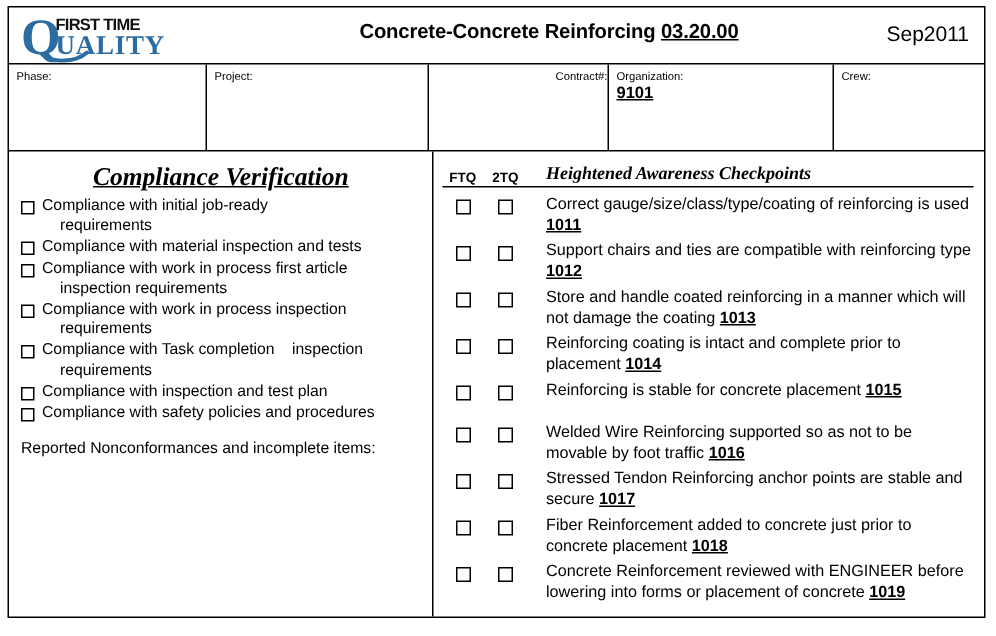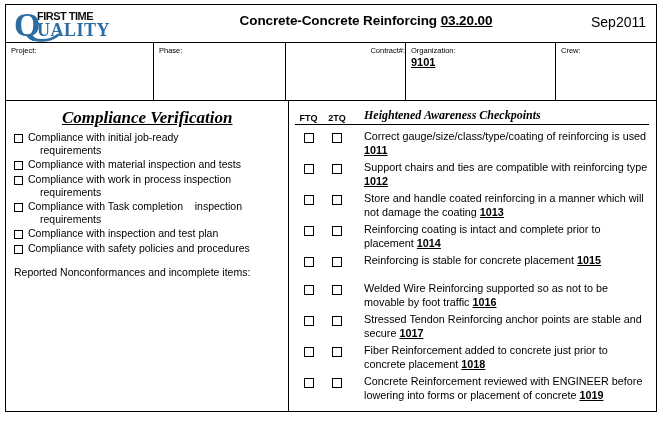--- a/index.html
+++ b/index.html
@@ -229,32 +229,32 @@
 
     <div class="doc-title">
       <span>Concrete-Concrete Reinforcing </span><span class="code">03.20.00</span>
     </div>
 
     <div class="doc-date">Sep2011</div>
   </div>
 
   <div class="fields">
 
+    <div class="field fw-phase">
+      <span class="field-label">Phase:</span>
+      <span class="field-value-bold"></span>
+      <span class="field-value"></span>
+    </div>
+
     <div class="field fw-project">
       <span class="field-label">Project:</span>
       <span class="field-value-bold"></span>
       <span class="field-value"></span>
     </div>
 
-    <div class="field fw-phase">
-      <span class="field-label">Phase:</span>
-      <span class="field-value-bold"></span>
-      <span class="field-value"></span>
-    </div>
-
     <div class="field fw-contract">
       <span class="field-label">Contract#:</span>
       <span class="field-value-bold"></span>
       <span class="field-value"></span>
     </div>
 
     <div class="field fw-org">
       <span class="field-label">Organization:</span>
       <span class="field-value-bold">9101</span>
     </div>
@@ -282,20 +282,27 @@
           </span>
         </div>
 
         <div class="chk-row">
           <span class="cbox"></span>
           <span class="chk-text">
             <span>Compliance with material inspection and tests</span>
           </span>
         </div>
 
+        <div class="chk-row">
+          <span class="cbox"></span>
+          <span class="chk-text">
+            <span>Compliance with work in process first article</span>
+            <span class="indent2">inspection requirements</span>
+          </span>
+        </div>
 
         <div class="chk-row">
           <span class="cbox"></span>
           <span class="chk-text">
             <span>Compliance with work in process inspection</span>
             <span class="indent2">requirements</span>
           </span>
         </div>
 
         <div class="chk-row">

